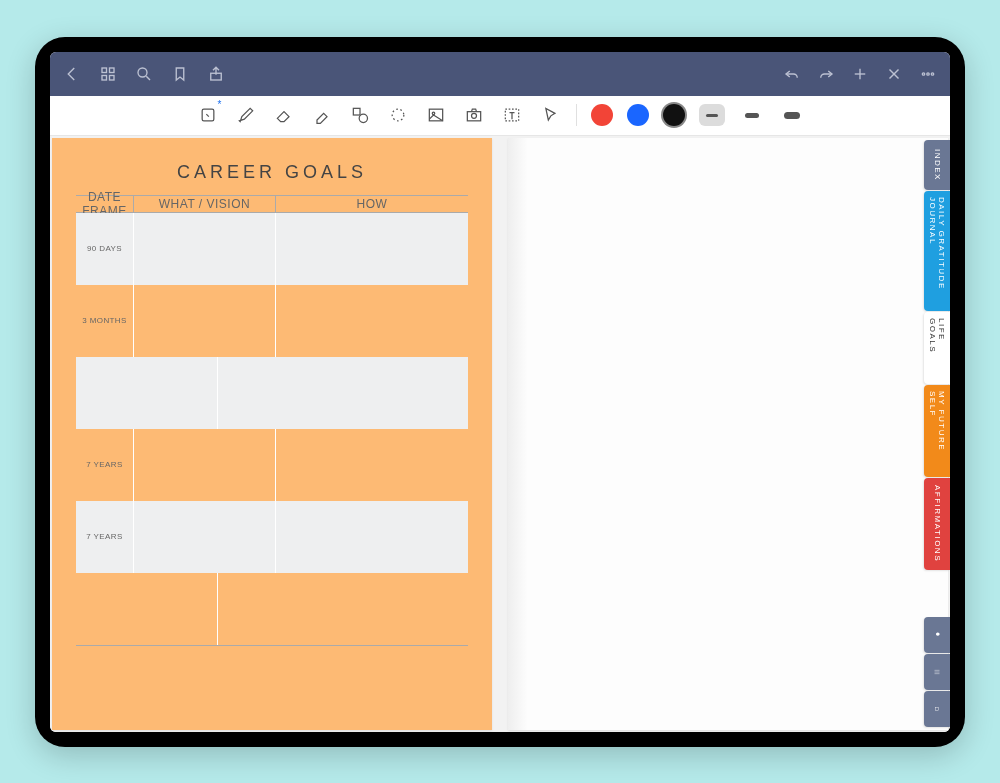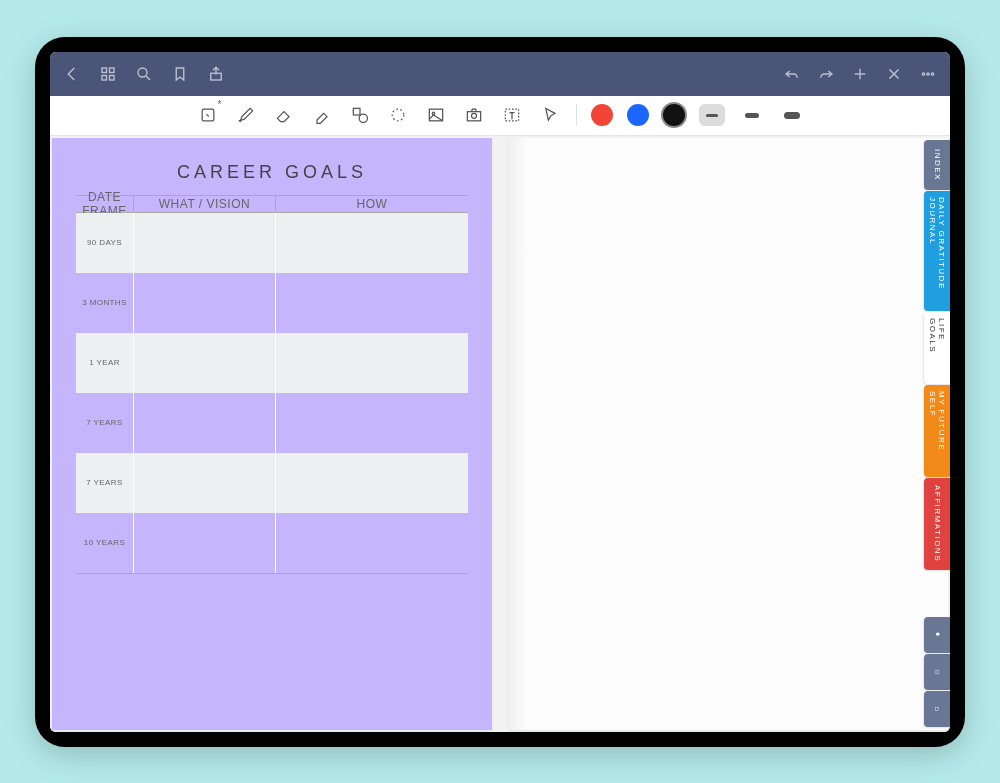--- a/index.html
+++ b/index.html
@@ -79,21 +79,21 @@
 
   
   .doc-area {
     flex: 1;
     display: flex;
     background: #f2f2f2;
     position: relative;
   }
   .page {
     flex: 1;
-    background: #c4b5fd;
+    background: #fdba74;
     margin: 2px 15px 2px 2px;
     box-shadow: 0 1px 2px rgba(0,0,0,0.08);
     padding: 24px 24px 8px 24px;
     position:relative;
   }
   .page.right {
     margin: 2px 2px 2px 1px;
     background: #fdfdfd;
     background-image: radial-gradient(circle, #d6d6d6 0.6px, transparent 0.6px);
     background-size: 18px 18px;
@@ -124,21 +124,21 @@
     color: #666;
     align-items: center;
   }
   .gt-body-end { border-top: 0.8px solid #aaa; }
   .col-date { width: 58px; text-align:center; border-right: 0.8px solid #aaa; height:100%; display:flex; align-items:center; justify-content:center;}
   .col-what { width: 142px; text-align:center; border-right: 0.8px solid #aaa; height:100%; display:flex; align-items:center; justify-content:center;}
   .col-how  { flex:1; text-align:left; height:100%; display:flex; align-items:center; justify-content:center;}
 
   .gt-row {
     display:flex;
-    height: 60px;
+    height: 72px;
   }
   .gt-row.shaded .col-date,
   .gt-row.shaded .col-what,
   .gt-row.shaded .col-how { background:#eeeff0; }
   .gt-row .col-date,
   .gt-row .col-what,
   .gt-row .col-how {
     border-right: 0.8px solid #fff;
     display:flex; align-items:center; justify-content:center;
   }
@@ -340,36 +340,34 @@
               <div class="col-date">90 DAYS</div>
               <div class="col-what"></div>
               <div class="col-how"></div>
             </div>
           <div class="gt-row">
               <div class="col-date">3 MONTHS</div>
               <div class="col-what"></div>
               <div class="col-how"></div>
             </div>
           <div class="gt-row shaded">
-              <div class="col-date">1 YEAR</div>
               <div class="col-what"></div>
               <div class="col-how"></div>
             </div>
           <div class="gt-row">
               <div class="col-date">7 YEARS</div>
               <div class="col-what"></div>
               <div class="col-how"></div>
             </div>
           <div class="gt-row shaded">
               <div class="col-date">7 YEARS</div>
               <div class="col-what"></div>
               <div class="col-how"></div>
             </div>
           <div class="gt-row">
-              <div class="col-date">10 YEARS</div>
               <div class="col-what"></div>
               <div class="col-how"></div>
             </div>
 
           <div class="gt-body-end"></div>
         </div>
       </div>
 
       <div class="page right"></div>
 

